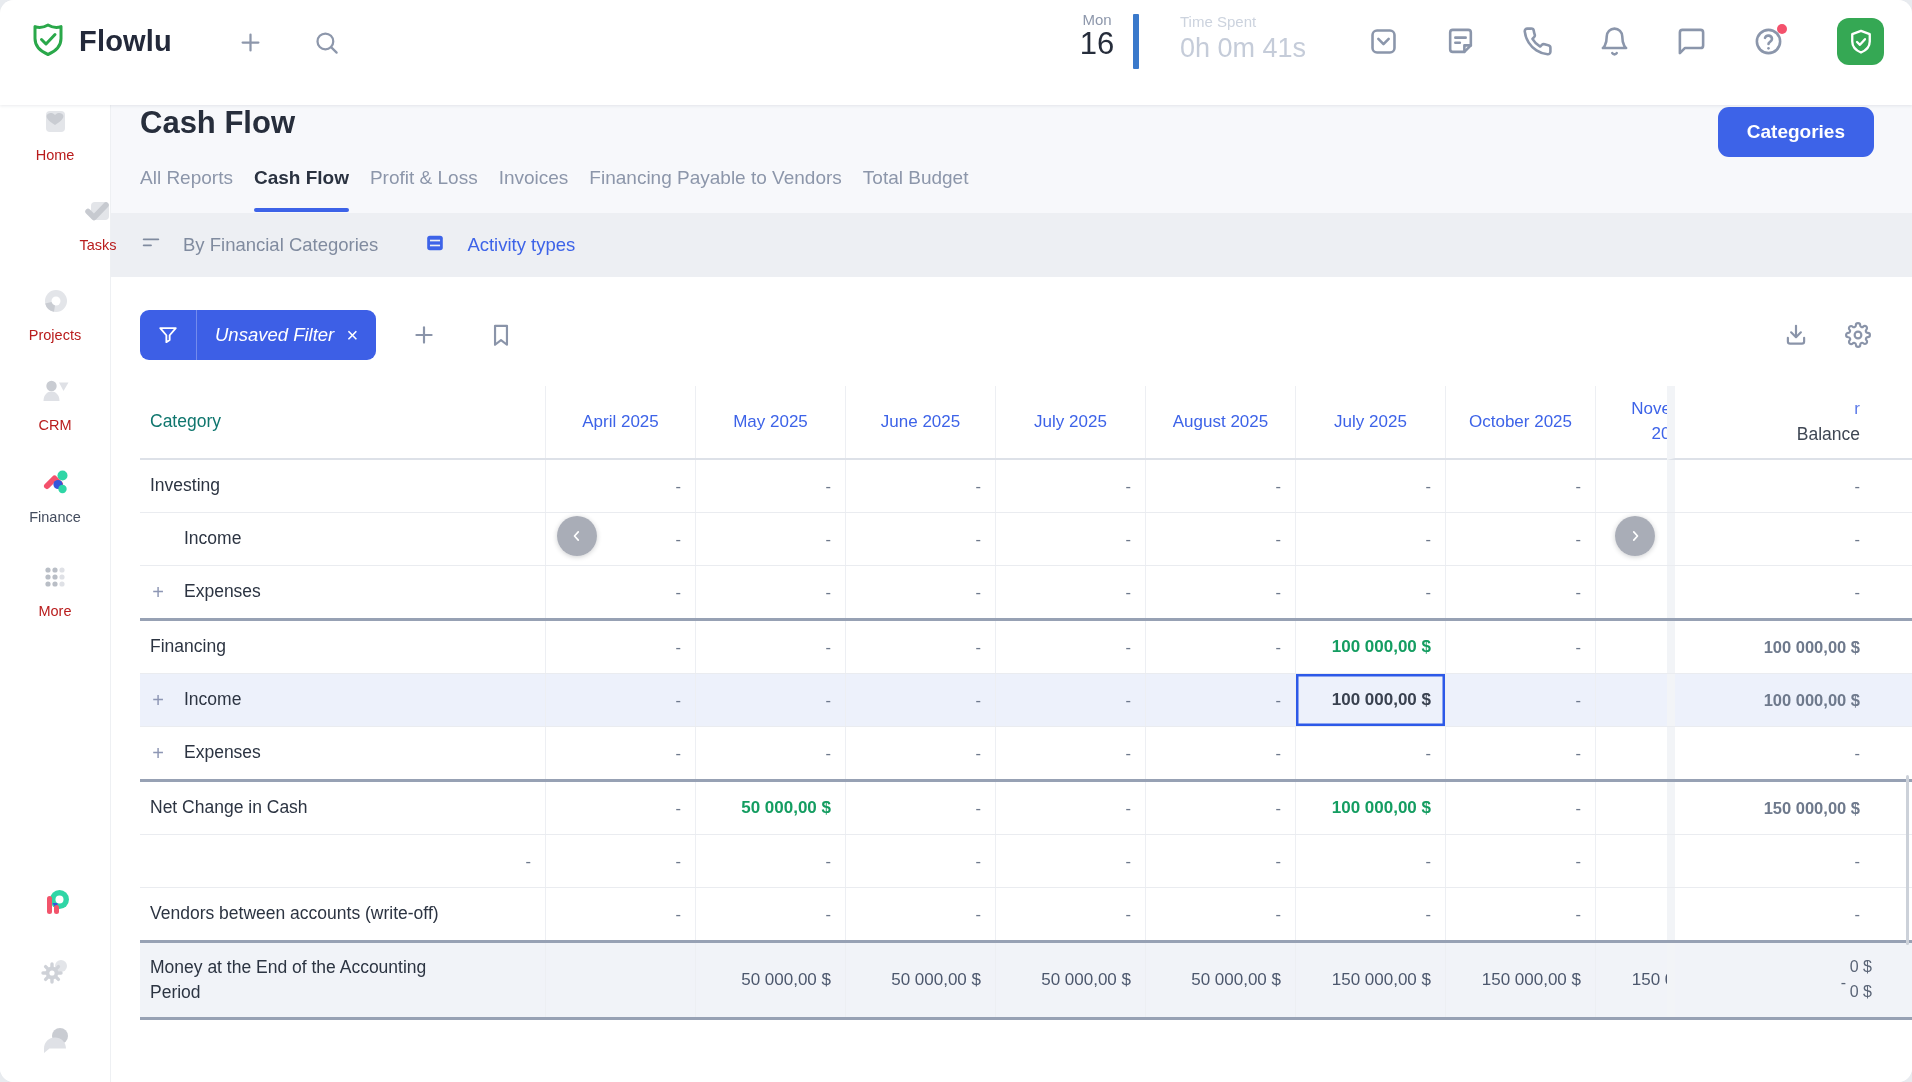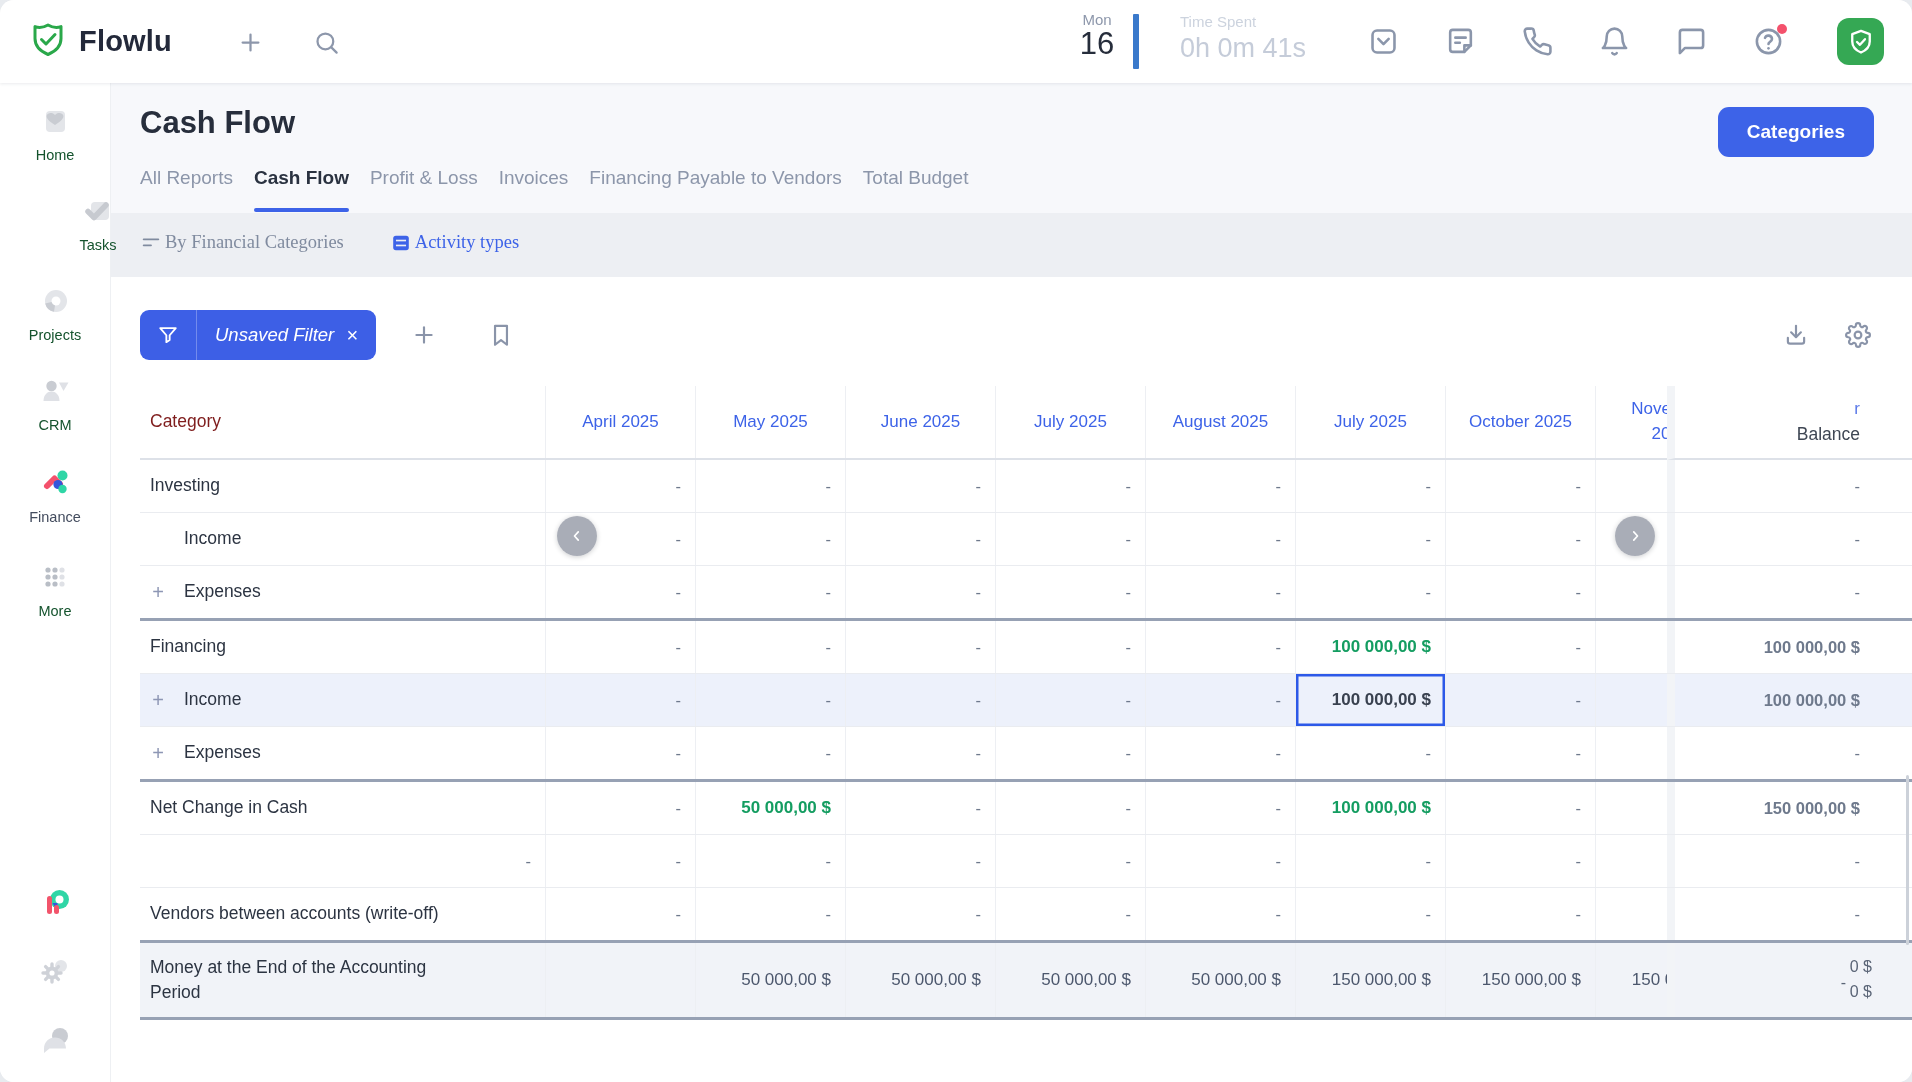--- a/index.html
+++ b/index.html
@@ -1,18 +1,18 @@
 <!DOCTYPE html>
 <html><head>
 <meta charset="utf-8">
 <style>
   html,body{margin:0;padding:0;width:1912px;height:1082px;background:#e8ebef;font-family:"Liberation Sans",sans-serif;-webkit-font-smoothing:antialiased;}
   .app{position:absolute;inset:0;background:#fff;border-radius:14px;overflow:hidden;}
   
-  .topbar{position:absolute;top:0;left:0;right:0;height:83px;background:#fff;z-index:40;box-shadow:0 1px 3px rgba(45,55,75,.10);}
+  .topbar{position:absolute;top:0;left:0;right:0;height:105px;background:#fff;z-index:40;box-shadow:0 1px 3px rgba(45,55,75,.10);}
   .brand{position:absolute;left:30px;top:0;height:83px;display:flex;align-items:center;gap:13px;cursor:pointer;}
   .brand svg{width:36px;height:36px;}
   .brand-name{font-size:29px;font-weight:700;color:#23293a;letter-spacing:.2px;}
   .tb-btn{position:absolute;top:25px;width:34px;height:34px;color:#8d97ab;display:flex;align-items:center;justify-content:center;}
   .tb-btn svg{width:27px;height:27px;}
   .date-box{position:absolute;left:1068px;top:11px;width:58px;text-align:center;}
   .date-day{font-size:15px;color:#8d97ab;}
   .date-num{font-size:31px;color:#262d3b;font-weight:500;line-height:1.05;}
   .timer-bar{position:absolute;left:1133px;top:14px;width:6px;height:55px;background:#3a79cb;border-radius:1px;}
   .tspent{position:absolute;left:1180px;top:13px;}
@@ -21,35 +21,35 @@
   .tb-icons{position:absolute;right:128px;top:0;height:83px;display:flex;align-items:center;gap:46px;}
   .tb-icon{width:31px;height:31px;color:#8b96ab;position:relative;}
   .tb-icon svg{width:31px;height:31px;}
   .red-dot{position:absolute;top:-2px;right:-3px;width:10px;height:10px;border-radius:50%;background:#f4516c;}
   .avatar{position:absolute;right:28px;top:18px;width:47px;height:47px;border-radius:12px;background:#35a854;display:flex;align-items:center;justify-content:center;color:#fff;}
   .avatar svg{width:28px;height:28px;}
   
   .sidebar{position:absolute;top:83px;left:0;bottom:0;width:110px;background:#fff;border-right:1px solid #eef0f3;z-index:35;}
   .s-item{position:absolute;left:0;width:110px;text-align:center;cursor:pointer;}
   .s-item svg{width:40px;height:40px;}
-  .s-label{font-size:14.5px;color:#14532d;margin-top:2px;}
+  .s-label{font-size:14.5px;color:#b91c1c;margin-top:2px;}
   .s-item.active .s-label{color:#434c5e;}
   .s-bottom{position:absolute;left:0;width:110px;text-align:center;}
   .s-bottom svg{width:40px;height:40px;}
   
   .main{position:absolute;left:110px;top:83px;right:0;bottom:0;background:#fff;}
   .head{position:absolute;top:0;left:0;right:0;height:130px;background:#f7f8fb;}
   .page-title{position:absolute;left:30px;top:22px;font-size:31px;font-weight:700;color:#272e3c;}
   .tabs{position:absolute;left:30px;top:84px;display:flex;gap:21px;}
   .tab{font-size:19px;color:#8c96aa;position:relative;padding-bottom:14px;cursor:pointer;white-space:nowrap;}
   .tab.active{color:#2a3240;font-weight:600;}
   .tab.active:after{content:"";position:absolute;left:0;right:0;bottom:-9px;height:4px;border-radius:3px;background:#3d63e8;}
   .cat-btn{position:absolute;right:38px;top:24px;height:50px;padding:0 29px;background:#3d63e8;color:#fff;border:none;border-radius:11px;font-size:19px;font-weight:600;display:flex;align-items:center;font-family:inherit;cursor:pointer;}
   .subrow{position:absolute;top:130px;left:0;right:0;height:64px;background:#edeff3;display:flex;align-items:center;padding-left:30px;gap:46px;}
-  .sub-item{display:flex;gap:3px;font-size:18.5px;color:#808b9f;cursor:pointer;font-family:Liberation Serif, serif;}
+  .sub-item{display:flex;align-items:center;gap:21px;font-size:18.5px;color:#808b9f;cursor:pointer;}
   .sub-item svg{width:22px;height:22px;}
   .sub-item.active{color:#3d63e8;font-weight:500;}
   .filterrow{position:absolute;top:227px;left:30px;right:38px;height:50px;font-style:italic;}
   .chip{display:inline-flex;align-items:center;height:50px;background:#3d5fe6;border-radius:9px;color:#fff;vertical-align:top;cursor:pointer;}
   .chip-funnel{padding:0 17px;display:flex;align-items:center;}
   .chip-funnel svg{width:22px;height:22px;}
   .chip-div{width:1px;height:50px;background:rgba(255,255,255,.28);}
   .chip-label{font-size:18.5px;font-weight:500;padding:0 12px 0 18px;}
   .chip-x{font-size:20px;padding-right:18px;cursor:pointer;}
   .frow-icon{display:inline-flex;width:32px;height:32px;color:#8a94a9;margin-top:9px;vertical-align:top;align-items:center;justify-content:center;cursor:pointer;}
@@ -57,21 +57,21 @@
   .add-sep{margin-left:28px;}
   .bm-sep{margin-left:40px;}
   .tools-right{position:absolute;right:0;top:9px;display:flex;gap:30px;}
   .tools-right .frow-icon{margin-top:0;}
   
   .table{position:absolute;left:30px;top:303px;width:1772px;}
   .t-head{height:72px;display:grid;grid-template-columns:406px repeat(8,150px);border-bottom:2px solid #dde1e8;position:relative;}
   .th{display:flex;align-items:center;justify-content:center;border-right:1px solid #edeff3;}
   .th span{display:inline-block;max-width:108px;text-align:center;font-size:17px;color:#3d63e8;line-height:1.45;}
   .th.cat{justify-content:flex-start;padding-left:10px;}
-  .th.cat span{max-width:none;text-align:left;color:#7f1d1d;font-size:17.5px;}
+  .th.cat span{max-width:none;text-align:left;color:#0f766e;font-size:17.5px;}
   .balance-head{position:absolute;top:0;right:0;bottom:-2px;width:245px;background:#fff;border-left:8px solid #f2f4f7;border-bottom:2px solid #dde1e8;display:flex;flex-direction:column;align-items:flex-end;justify-content:center;padding-right:52px;box-sizing:border-box;line-height:1.45;z-index:6;}
   .bh-frag{font-size:17px;color:#5b79e8;}
   .bh-label{font-size:17.5px;color:#3f4754;}
   .t-row{display:grid;grid-template-columns:406px repeat(8,150px);height:52px;border-top:1px solid #eaecf0;position:relative;}
   .t-row.first{border-top:none;}
   .t-row.thick{border-top:3px solid #97a1b4;}
   .t-row.hl{background:#edf1fb;}
   .t-row.money{height:74px;background:#f1f3f8;border-top:3px solid #97a1b4;border-bottom:3px solid #97a1b4;}
   .td{display:flex;align-items:center;justify-content:flex-end;padding-right:14px;font-size:16.5px;color:#6e798c;border-right:1px solid #edeff3;cursor:default;}
   .cat-cell{justify-content:flex-start;padding-left:10px;color:#2c3442;font-size:17.5px;}

